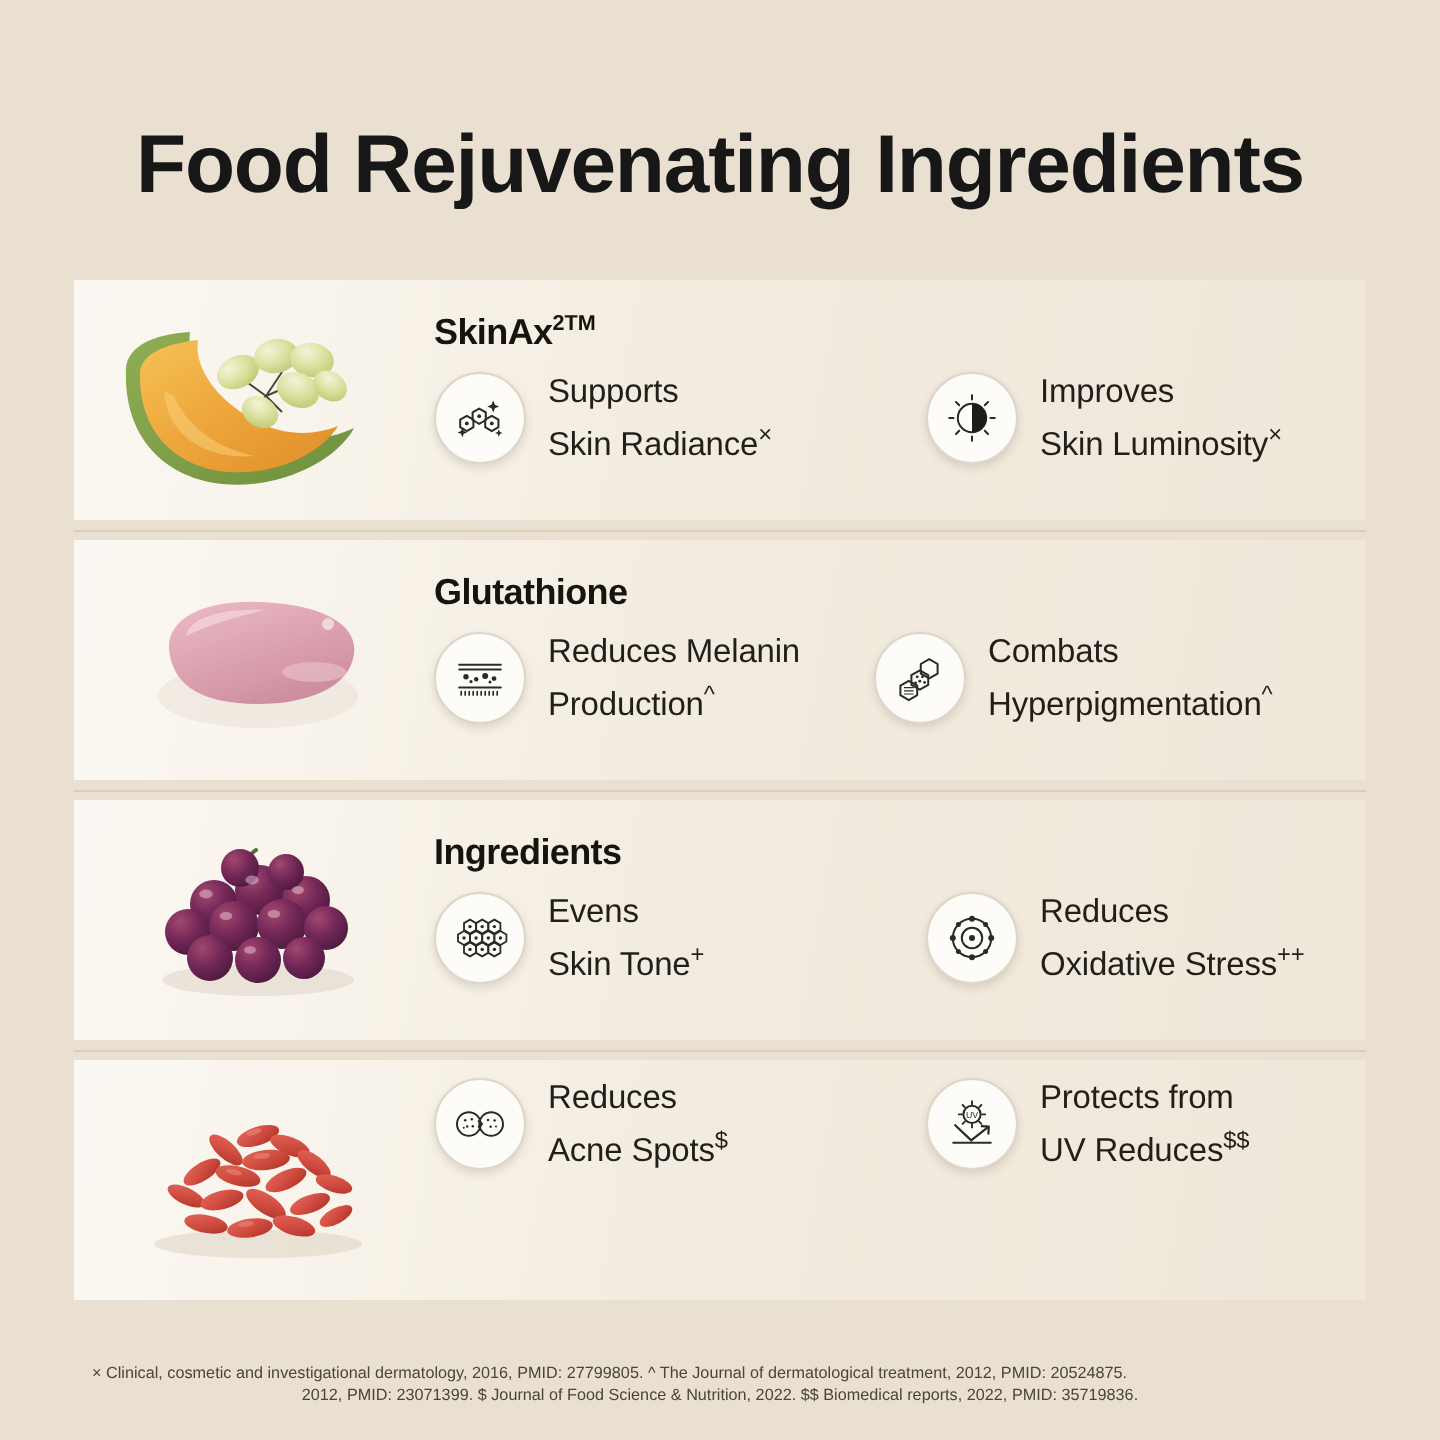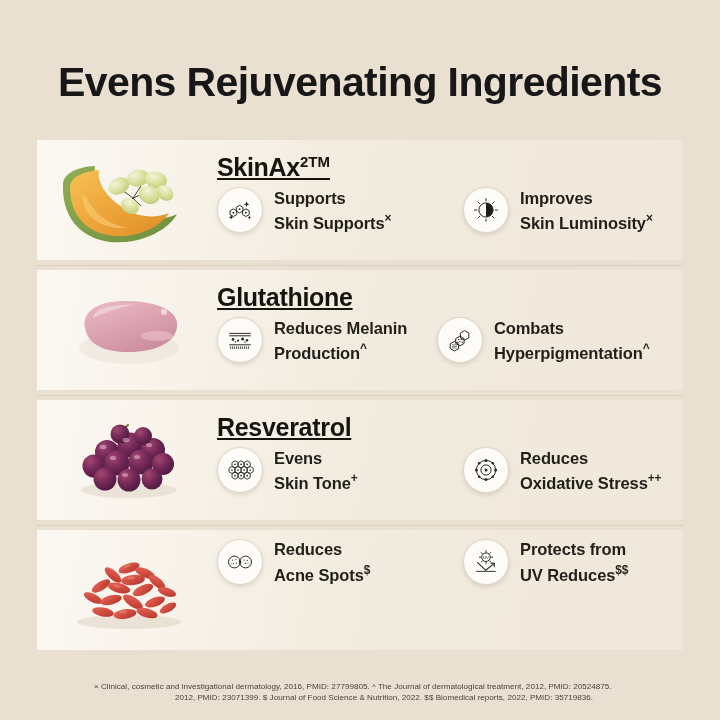--- a/index.html
+++ b/index.html
@@ -39,64 +39,63 @@
 
   
   .art{
     position:relative;width:180px;height:120px;flex:0 0 180px;
   }
   .art svg{display:block;width:180px;height:120px;}
 
   
   .content{flex:1 1 auto;padding-top:9px;}
   .ing-name{
-    font-size:25px;line-height:26px;font-weight:700;
+    font-size:18px;line-height:26px;font-weight:700;
     color:#15140f;letter-spacing:-0.3px;
     margin:0 0 7px 0;
-    text-decoration:underline;
   }
   .ing-name sup{font-size:0.60em;font-weight:700;vertical-align:super;letter-spacing:0;}
   .benefits{display:flex;}
   .benefit{display:flex;align-items:center;}
   .benefit.b1{width:246px;}
   .benefit.b2{flex:1 1 auto;}
 
   .icon{
     flex:0 0 44px;width:44px;height:44px;border-radius:50%;
     background:#fdfcf9;
     border:1px solid #ddd6c9;
     box-shadow:0 2px 4px rgba(120,104,78,.20);
     display:flex;align-items:center;justify-content:center;
     margin-right:11px;
   }
   .icon svg{display:block;}
 
   .btext{
     font-size:16.5px;line-height:20.5px;
-    color:#201f1a;font-weight:700;letter-spacing:-0.1px;
+    color:#201f1a;font-weight:400;letter-spacing:-0.1px;
     white-space:pre-line;
   }
   .btext sup{font-size:0.72em;vertical-align:super;}
 
   
   .footnotes{
     position:absolute;left:46px;right:46px;bottom:16px;
     text-align:center;
     font-size:8.1px;line-height:11.6px;
     color:#4a443a;letter-spacing:0.01px;
   }
-  .footnotes div{white-space:nowrap;margin-left:48px;}
+  .footnotes div{white-space:nowrap;}
   .fn1{text-align:left;}
 </style>
 </head>
 <body>
 
 <div class="page">
 
-  <div class="title">Evens Rejuvenating Ingredients</div>
+  <div class="title">Food Rejuvenating Ingredients</div>
 
   <div class="rows">
 
     <div class="row">
       <div class="art">
         <svg viewBox="0 0 180 120">
           <defs>
             <linearGradient id="melonG" x1="0" y1="0" x2="1" y2="1">
               <stop offset="0" stop-color="#f6c155"></stop>
                 <stop offset=".5" stop-color="#eda53a"></stop>
@@ -136,21 +135,21 @@
                 <circle cx="13.6" cy="13.1" r=".95" fill="#2b2a25" stroke="none"></circle>
                 <path d="M19.9 12.9 l3.3 1.9 v3.8 l-3.3 1.9 l-3.3-1.9 v-3.8 z"></path>
                 <circle cx="19.9" cy="16.7" r=".95" fill="#2b2a25" stroke="none"></circle>
                 <path d="M7.4 12.9 l3.3 1.9 v3.8 l-3.3 1.9 l-3.3-1.9 v-3.8 z"></path>
                 <circle cx="7.4" cy="16.7" r=".95" fill="#2b2a25" stroke="none"></circle>
                 <path d="M20.6 5.3 l.85 2.1 l2.1 .85 l-2.1 .85 l-.85 2.1 l-.85-2.1 l-2.1-.85 l2.1-.85 z" fill="#2b2a25" stroke="none"></path>
                 <path d="M5.2 18.8 l.7 1.7 l1.7 .7 l-1.7 .7 l-.7 1.7 l-.7-1.7 l-1.7-.7 l1.7-.7 z" fill="#2b2a25" stroke="none"></path>
                 <path d="M23.4 19.6 l.55 1.35 l1.35 .55 l-1.35 .55 l-.55 1.35 l-.55-1.35 l-1.35-.55 l1.35-.55 z" fill="#2b2a25" stroke="none"></path>
               </svg>
             </span>
-            <span class="btext"><span>Supports</span><br><span>Skin Supports</span><sup>×</sup></span>
+            <span class="btext"><span>Supports</span><br><span>Skin Radiance</span><sup>×</sup></span>
           </div>
           <div class="benefit b2">
             <span class="icon">
               <svg width="28" height="28" viewBox="0 0 28 28">
                 <g stroke="#2b2a25" stroke-width="1" stroke-linecap="round">
                   <path d="M14 2.6 v2.2 M14 23.2 v2.2 M2.6 14 h2.2 M23.2 14 h2.2
                            M6 6 l1.6 1.6 M20.4 20.4 l1.6 1.6 M22 6 l-1.6 1.6 M7.6 20.4 l-1.6 1.6"></path>
                 </g>
                 <circle cx="14" cy="14" r="7.1" fill="none" stroke="#2b2a25" stroke-width="1"></circle>
                 <path d="M14 6.9 a7.1 7.1 0 0 1 0 14.2 z" fill="#1d1c18"></path>
@@ -259,21 +258,21 @@
             <ellipse cx="66" cy="47" rx="3.4" ry="2.2"></ellipse>
               <ellipse cx="89" cy="40" rx="3.4" ry="2.2"></ellipse>
             <ellipse cx="112" cy="45" rx="3" ry="2"></ellipse>
               <ellipse cx="76" cy="58" rx="3.2" ry="2"></ellipse>
             <ellipse cx="100" cy="57" rx="3.2" ry="2"></ellipse>
               <ellipse cx="88" cy="75" rx="3" ry="1.9"></ellipse>
           </g>
         </svg>
       </div>
       <div class="content">
-        <div class="ing-name"><span>Resveratrol</span><sup></sup></div>
+        <div class="ing-name"><span>Ingredients</span><sup></sup></div>
         <div class="benefits">
           <div class="benefit b1">
             <span class="icon">
               <svg width="28" height="28" viewBox="0 0 28 28" fill="none" stroke="#2b2a25" stroke-width=".9">
                 <g>
                   <path d="M9 4.8 l3 1.75 v3.5 l-3 1.75 l-3-1.75 v-3.5 z"></path>
                   <path d="M15.1 4.8 l3 1.75 v3.5 l-3 1.75 l-3-1.75 v-3.5 z"></path>
                   <path d="M21.2 4.8 l3 1.75 v3.5 l-3 1.75 l-3-1.75 v-3.5 z"></path>
                   <path d="M6 10.5 l3 1.75 v3.5 l-3 1.75 l-3-1.75 v-3.5 z"></path>
                   <path d="M12.05 10.5 l3 1.75 v3.5 l-3 1.75 l-3-1.75 v-3.5 z"></path>

